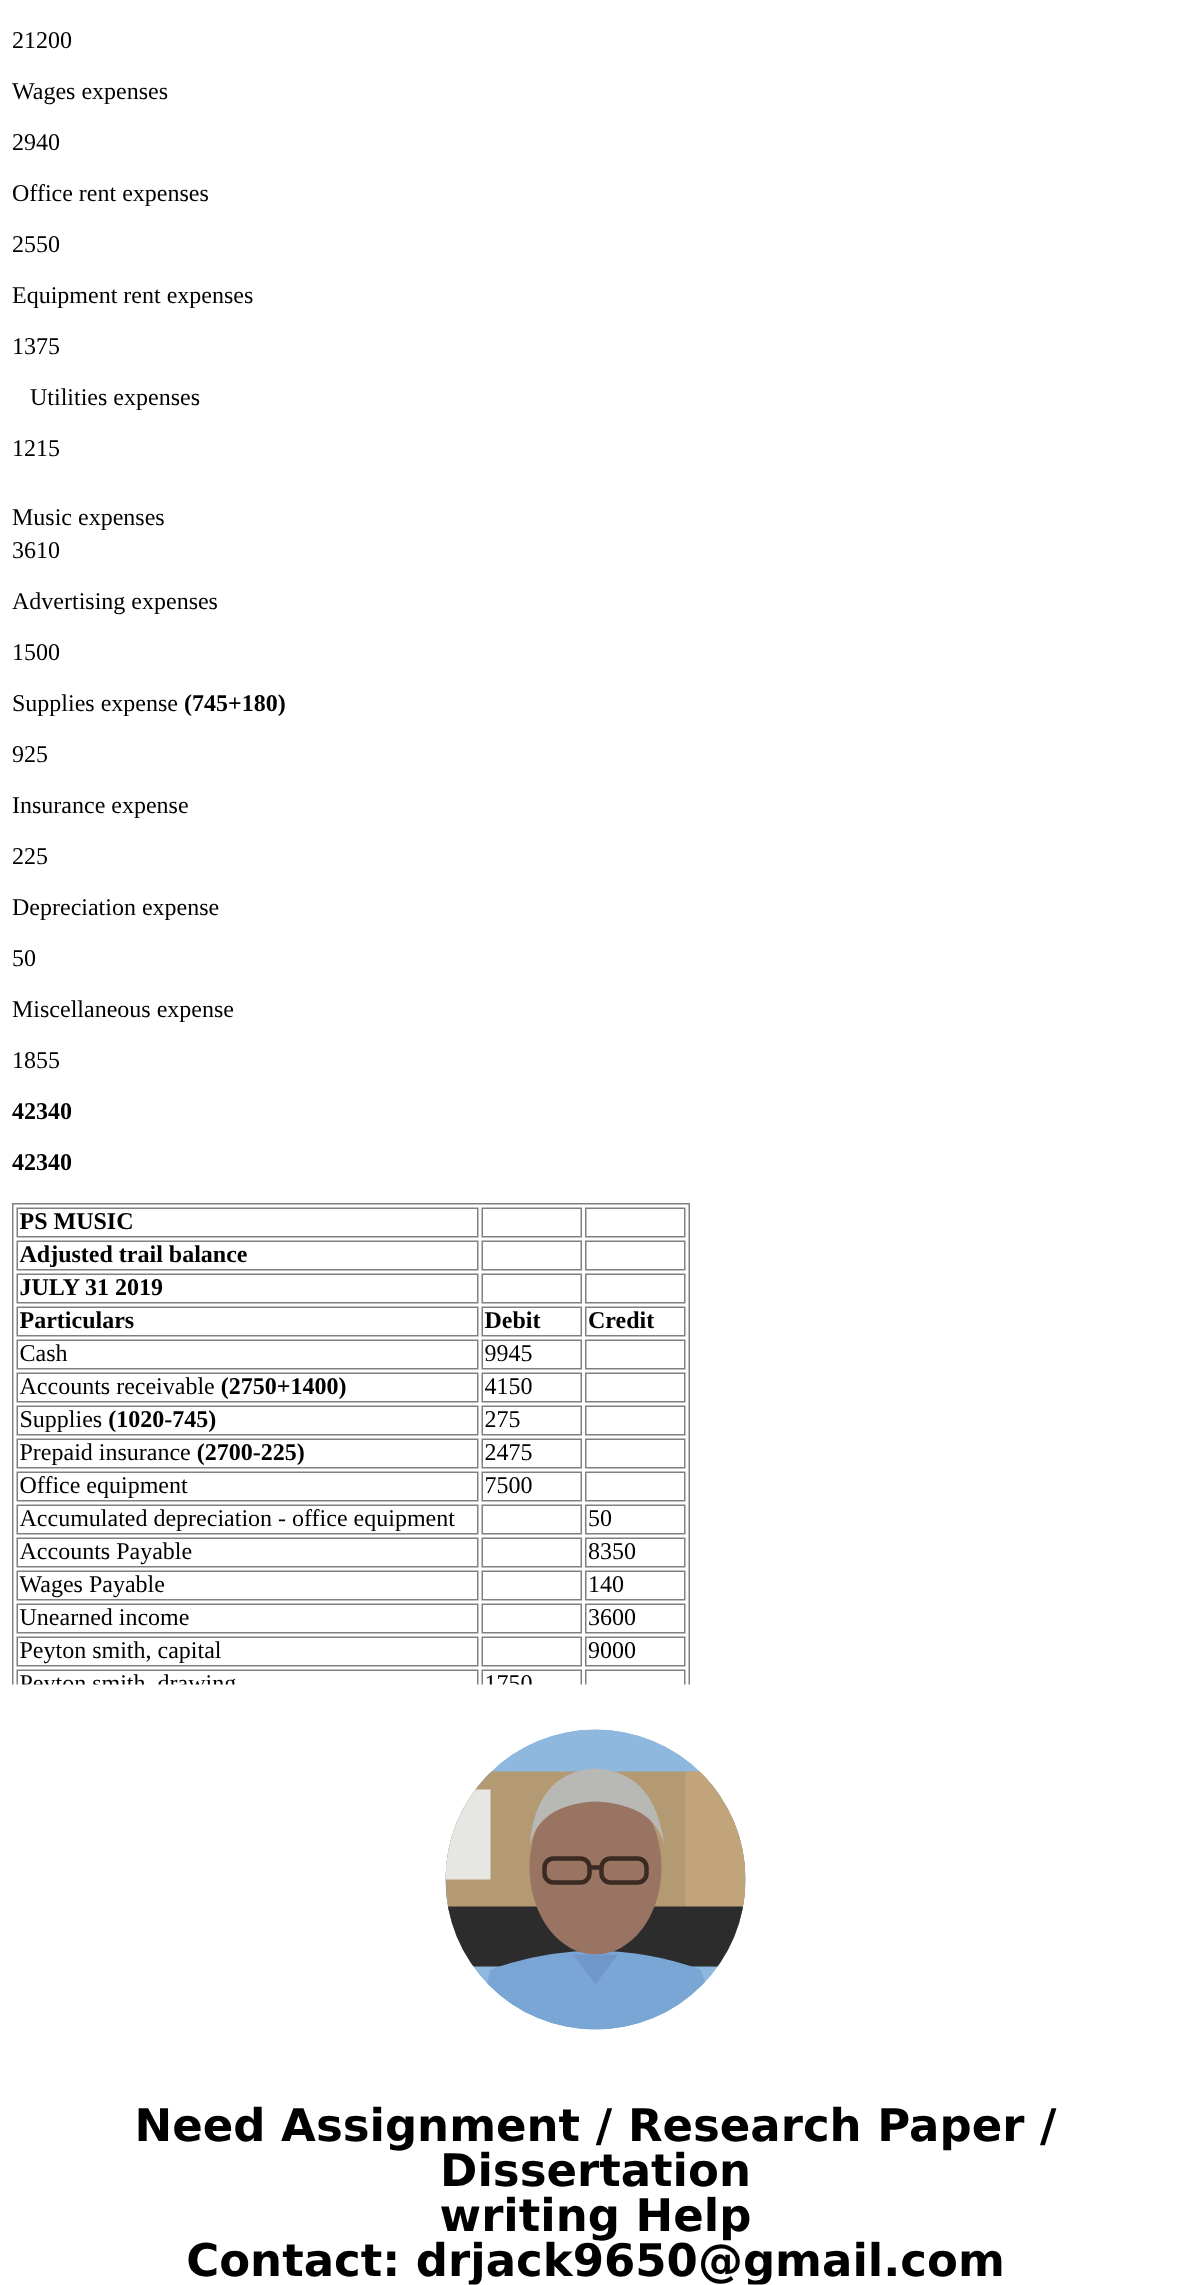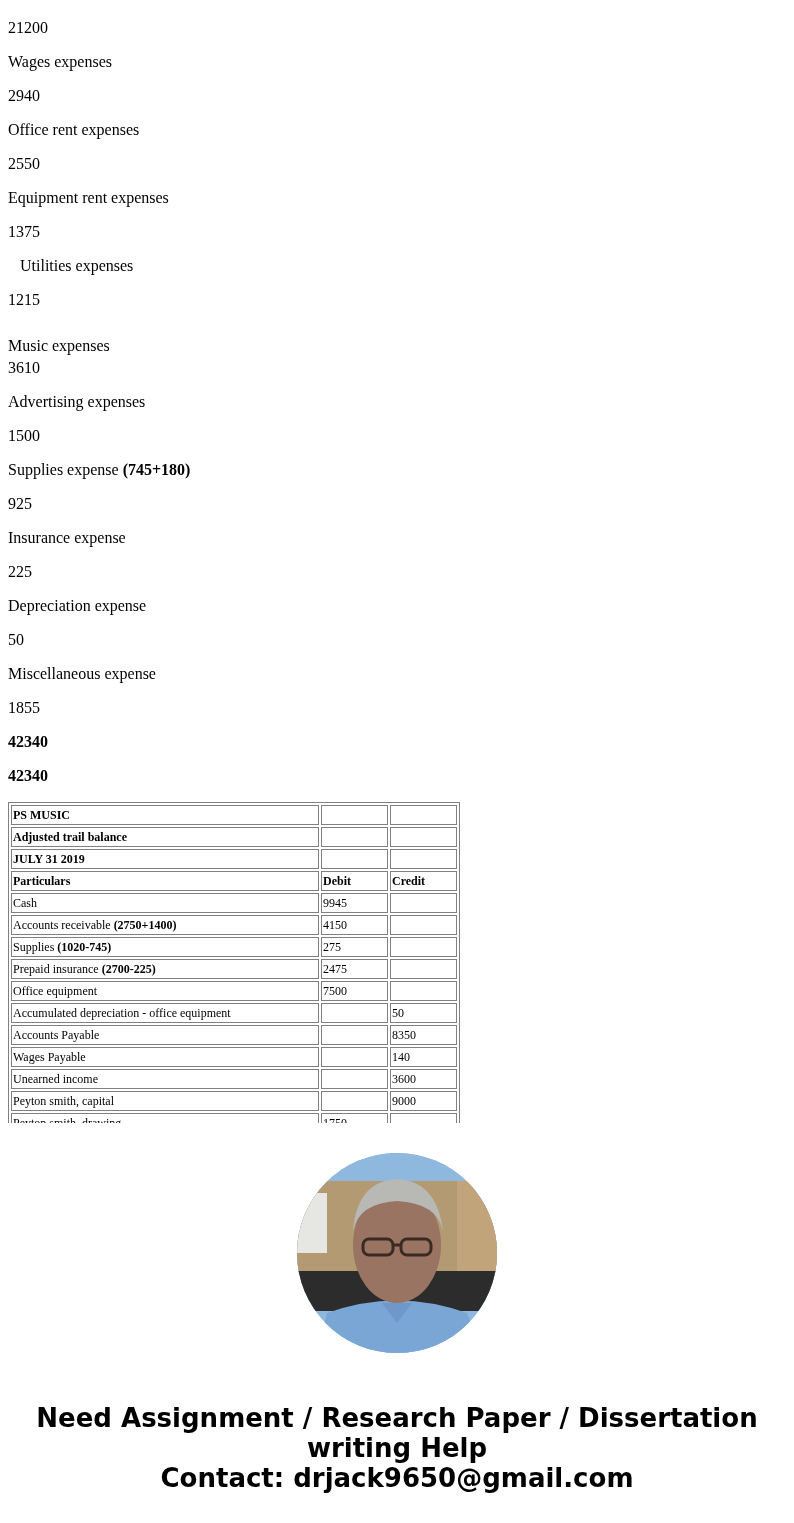--- a/index.html
+++ b/index.html
@@ -3,30 +3,30 @@
 <meta charset="utf-8">
 <style>
   html, body { margin: 0; padding: 0; background: #ffffff; }
   body { width: 794px; height: 1523px; position: relative; overflow: hidden;
          font-family: "Liberation Serif", serif; font-size: 16px; color: #000; }
   .doc { position: absolute; left: 8px; top: -16px; width: 778px; }
   .lines { position: relative; }
   .lines .ln { position: absolute; left: 0; line-height: 18px; white-space: nowrap; }
   .clip { position: absolute; left: 8px; top: 802px; width: 460px; height: 321px; overflow: hidden; }
   table.tb { border-collapse: separate; border-spacing: 2px; border: 1px solid #808080;
-             font-family: "Liberation Serif", serif; font-size: 12px; }
+             font-family: "Liberation Serif", serif; font-size: 16px; }
   table.tb td { border: 1px solid #808080; padding: 0 1px; height: 18px; line-height: 18px; white-space: nowrap; }
   td.c1 { width: 304px; }
   td.c2 { width: 63px; }
   td.c3 { width: 63px; }
   .b { font-weight: bold; }
   .avatar { position: absolute; left: 297px; top: 1153px; width: 200px; height: 200px; border-radius: 50%;
             overflow: hidden; background: #8fb6dc; }
   .promo { position: absolute; left: 0; top: 1403px; width: 794px; text-align: center;
-           font-family: "DejaVu Sans", sans-serif; font-weight: bold; font-size: 26px; line-height: 30px; color: #000; }
+           font-family: "DejaVu Sans", sans-serif; font-weight: bold; font-size: 30px; line-height: 30px; color: #000; }
 </style>
 </head>
 <body>
 
 <div class="doc">
   <div class="lines" id="lines">
       <div class="ln" style="top: 0px;"></div>
       <div class="ln" style="top: 35px;"><span>21200</span></div>
       <div class="ln" style="top: 69px;"><span>Wages expenses</span></div>
       <div class="ln" style="top: 103px;"><span>2940</span></div>

